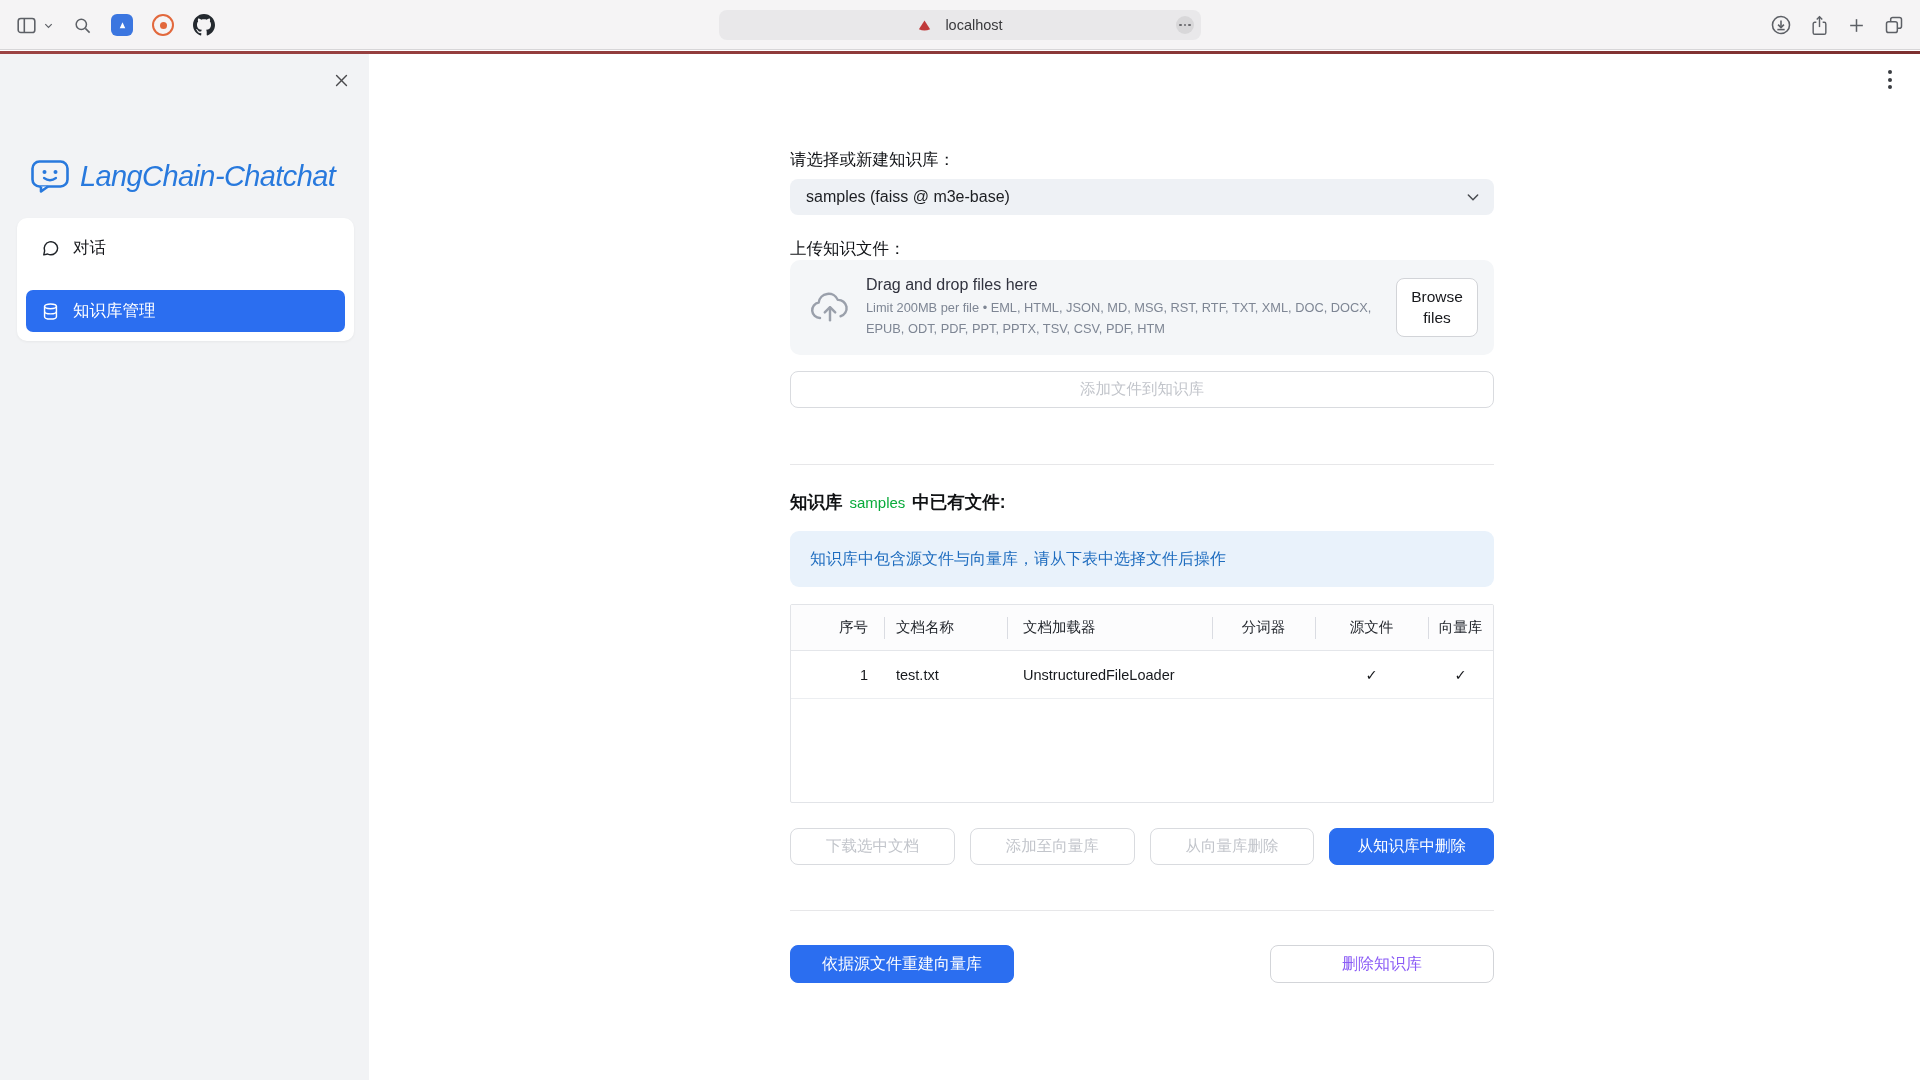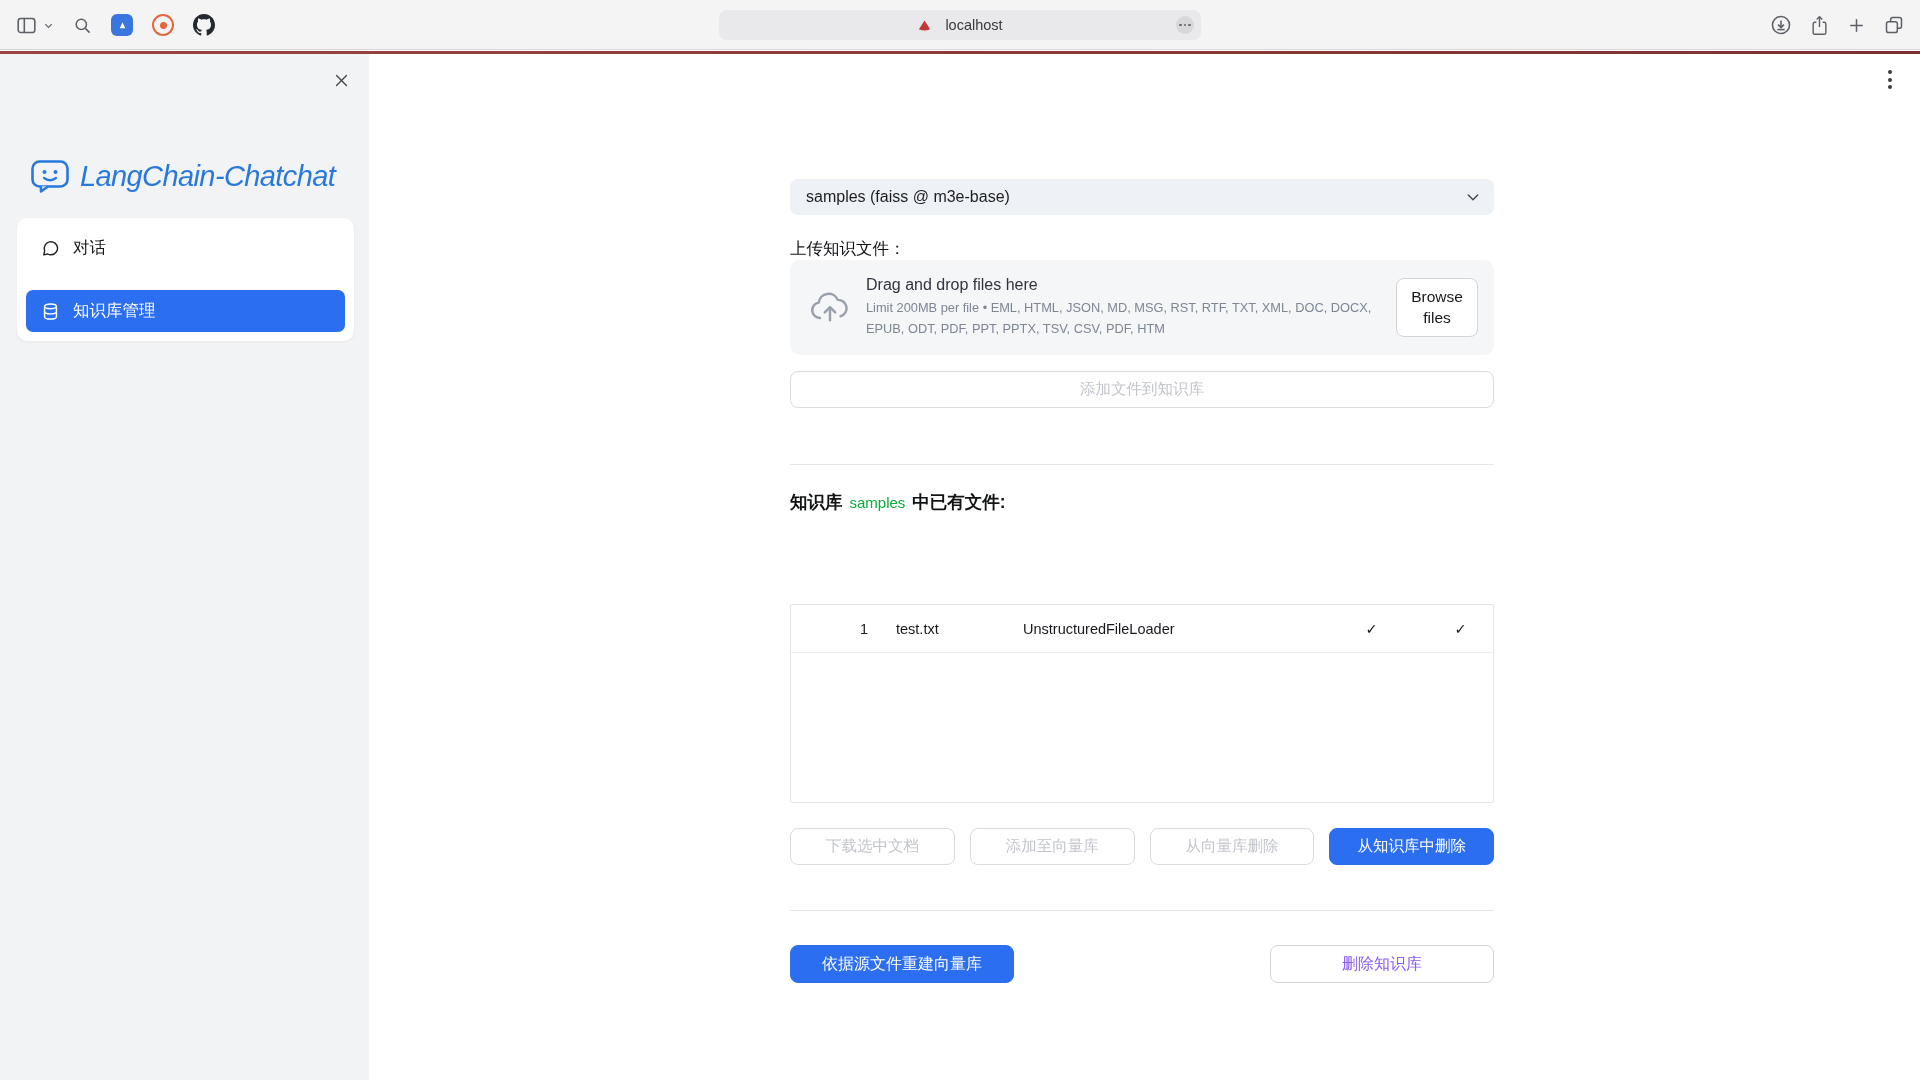--- a/index.html
+++ b/index.html
@@ -218,20 +218,21 @@
           <path d="M4.5 12c0 1.66 3.36 3 7.5 3s7.5-1.34 7.5-3"></path>
         </svg>
       </span>
       <span>知识库管理</span>
     </div>
   </div>
 </div>
 
 <div class="main">
 
+  <div class="abs field-label" style="top:95px">请选择或新建知识库：</div>
 
   <div class="abs selectbox">
     <span>samples (faiss @ m3e-base)</span>
     <span class="chev">
       <svg width="16" height="16" viewBox="0 0 24 24" fill="none" stroke="#46494e" stroke-width="2.2" stroke-linecap="round">
           <path d="M5 9l7 7 7-7"></path>
         </svg>
     </span>
   </div>
 
@@ -255,22 +256,31 @@
   <div class="abs btn btn-disabled add-btn">添加文件到知识库</div>
 
   <div class="abs divider divider1"></div>
 
   <div class="abs heading">
     <span>知识库</span>
     <code>samples</code>
     <span>中已有文件:</span>
   </div>
 
+  <div class="abs infobox">知识库中包含源文件与向量库，请从下表中选择文件后操作</div>
 
   <div class="abs tbl">
+    <div class="trow thead">
+      <div class="tc c1">序号</div>
+      <div class="tc c2">文档名称</div>
+      <div class="tc c3">文档加载器</div>
+      <div class="tc c4">分词器</div>
+      <div class="tc c5">源文件</div>
+      <div class="tc c6">向量库</div>
+    </div>
     <div class="trow tdata">
       <div class="tc c1">1</div>
       <div class="tc c2">test.txt</div>
       <div class="tc c3">UnstructuredFileLoader</div>
       <div class="tc c4"></div>
       <div class="tc c5">✓</div>
       <div class="tc c6">✓</div>
     </div>
   </div>
 

